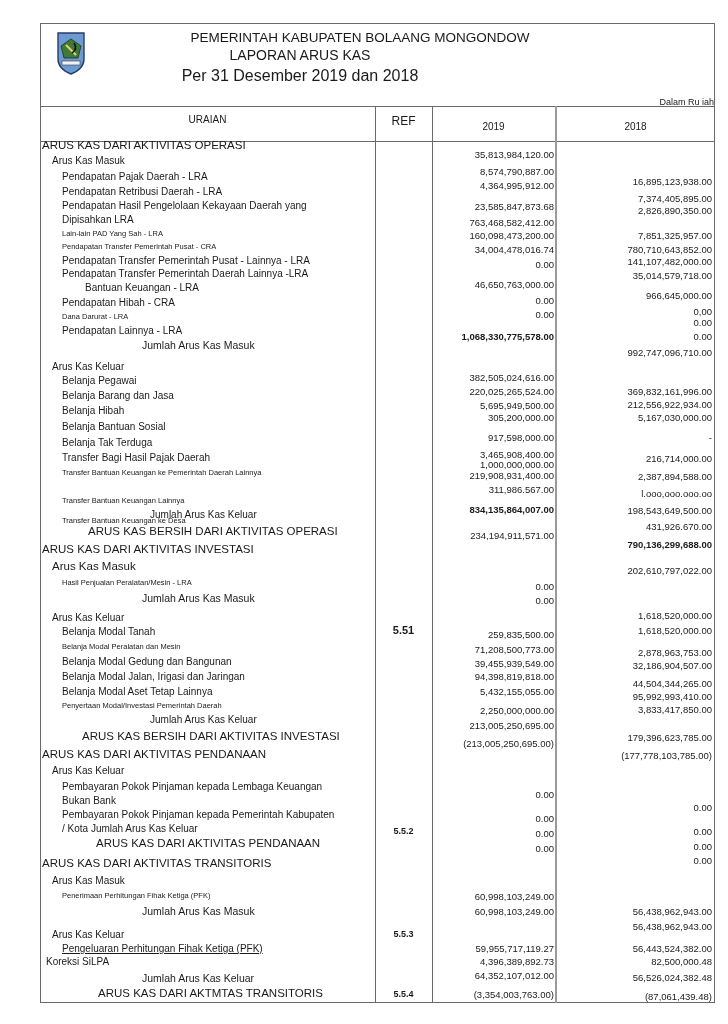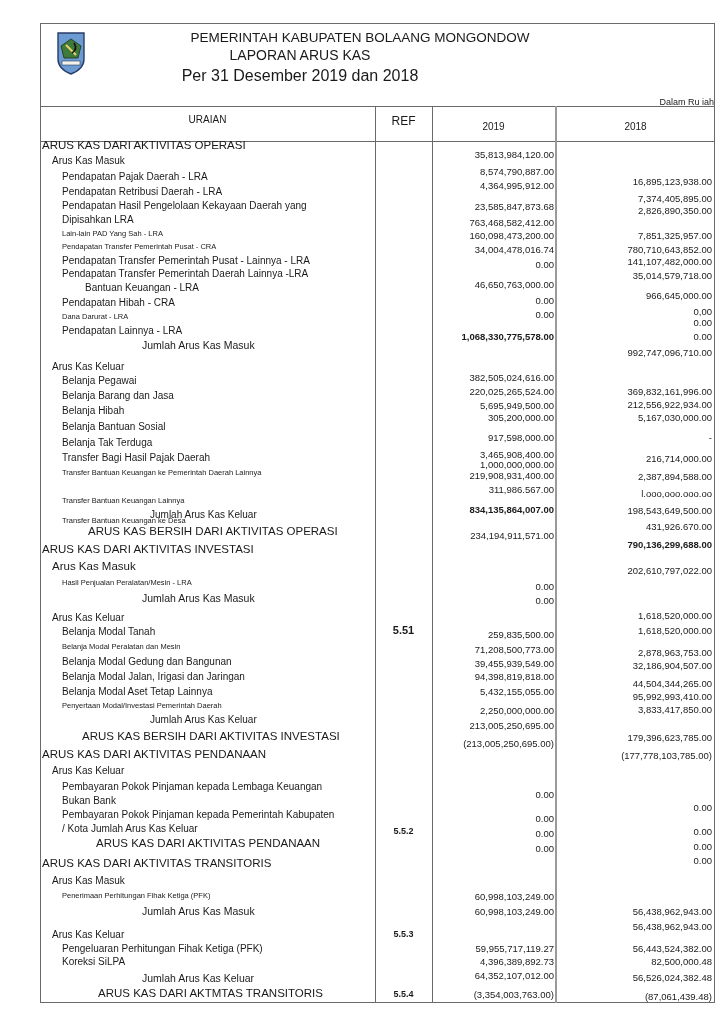--- a/index.html
+++ b/index.html
@@ -103,22 +103,22 @@
     <div class="row item" style="left:62px; top:781px;">Pembayaran Pokok Pinjaman kepada Lembaga Keuangan</div>
     <div class="row item" style="left:62px; top:795px;">Bukan Bank</div>
     <div class="row item" style="left:62px; top:809px;">Pembayaran Pokok Pinjaman kepada Pemerintah Kabupaten</div>
     <div class="row item" style="left:62px; top:823px;">/ Kota Jumlah Arus Kas Keluar</div>
     <div class="row sec" style="left:96px; top:837px;">ARUS KAS DARI AKTIVITAS PENDANAAN</div>
     <div class="row sec" style="left:42px; top:857px;">ARUS KAS DARI AKTIVITAS TRANSITORIS</div>
     <div class="row sub" style="left:52px; top:875px;">Arus Kas Masuk</div>
     <div class="row sm" style="left:62px; top:891px;">Penerimaan Perhitungan Fihak Ketiga (PFK)</div>
     <div class="row tot" style="left:142px; top:905px;">Jumlah Arus Kas Masuk</div>
     <div class="row sub" style="left:52px; top:929px;">Arus Kas Keluar</div>
-    <div class="row item" style="left:62px; top:943px;">Pengeluaran  Perhitungan  Fihak  Ketiga  (PFK)</div>
-    <div class="row item" style="left:62px; top:956px;">Koreksi SiLPA</div>
+    <div class="row item" style="left:62px; top:943px;text-decoration:underline;">Pengeluaran  Perhitungan  Fihak  Ketiga  (PFK)</div>
+    <div class="row item" style="left:46px; top:956px;">Koreksi SiLPA</div>
     <div class="row tot" style="left:142px; top:972px;">Jumlah Arus Kas Keluar</div>
     <div class="row sec" style="left:98px; top:987px;">ARUS KAS DARI AKTMTAS TRANSITORIS</div>
     <div class="row ref" style="left:375px; width:57px; text-align:center; top:624px;">5.51</div>
     <div class="row ref" style="left:375px; width:57px; text-align:center; top:826px; font-size:9px;">5.5.2</div>
     <div class="row ref" style="left:375px; width:57px; text-align:center; top:929px; font-size:9px;">5.5.3</div>
     <div class="row ref" style="left:375px; width:57px; text-align:center; top:989px; font-size:9px;">5.5.4</div>
     <div class="row num n19" style="top:149px;">35,813,984,120.00</div>
     <div class="row num n19" style="top:166px;">8,574,790,887.00</div>
     <div class="row num n19" style="top:180px;">4,364,995,912.00</div>
     <div class="row num n19" style="top:201px;">23,585,847,873.68</div>

